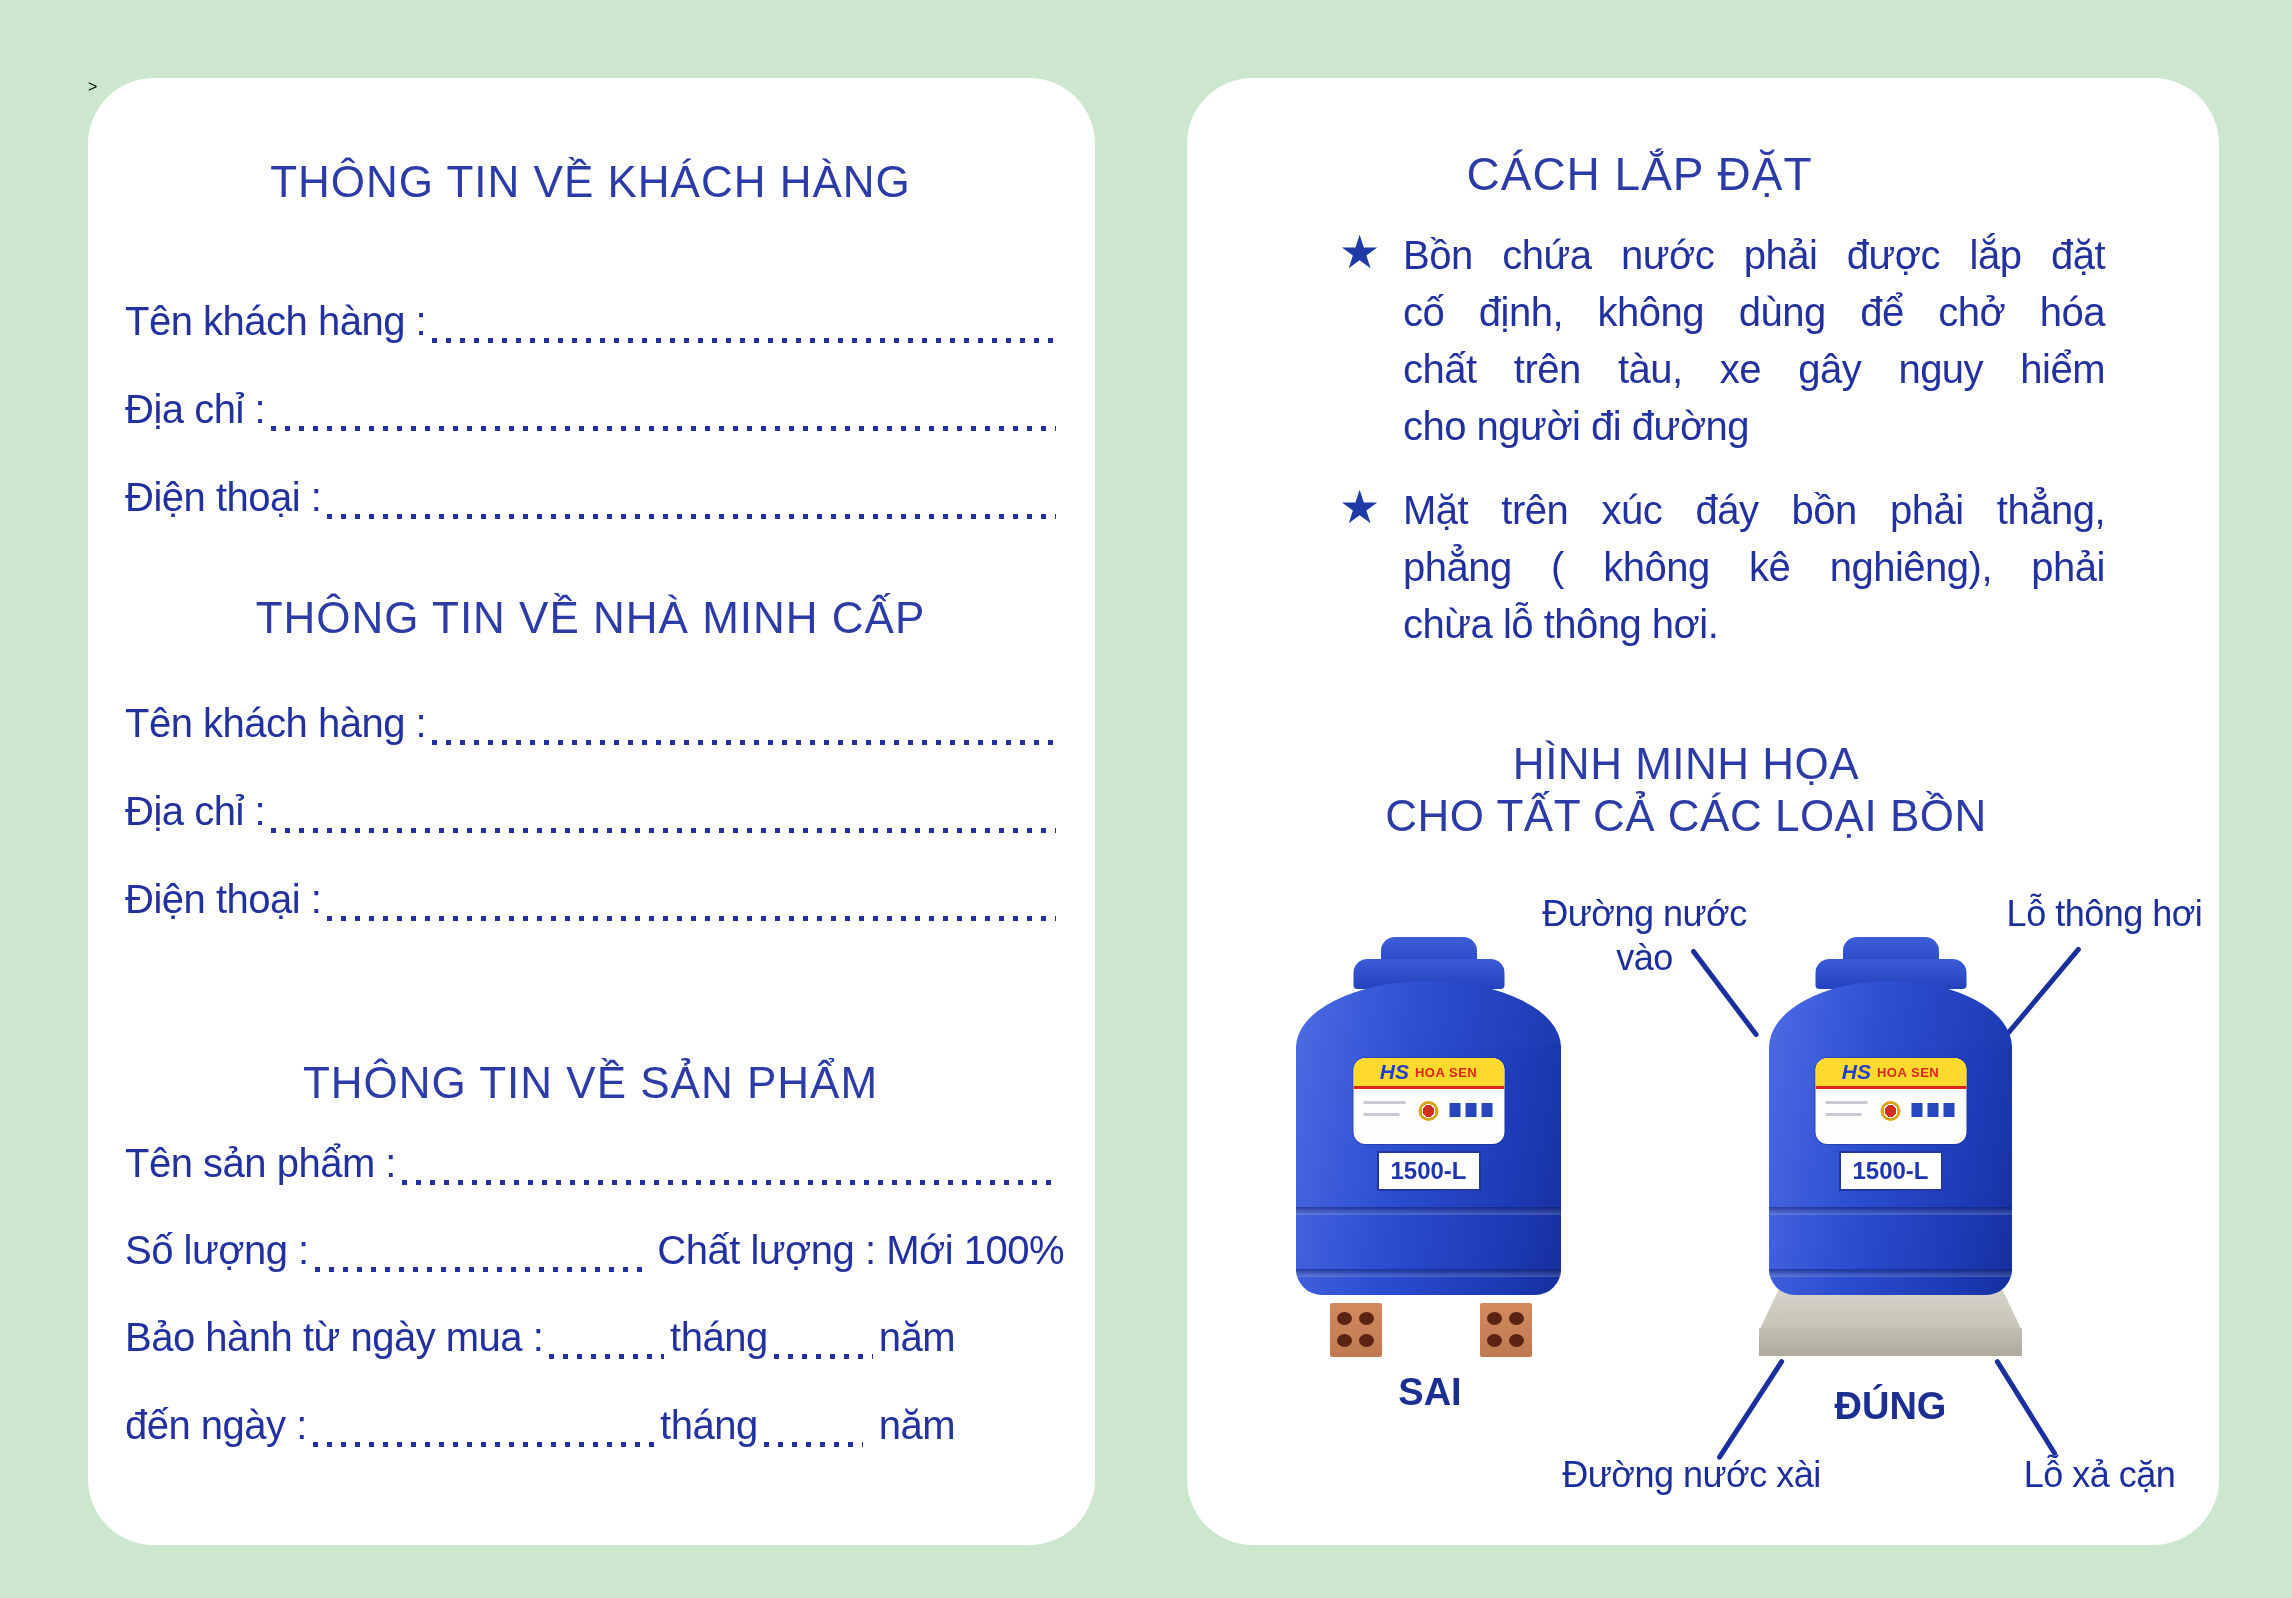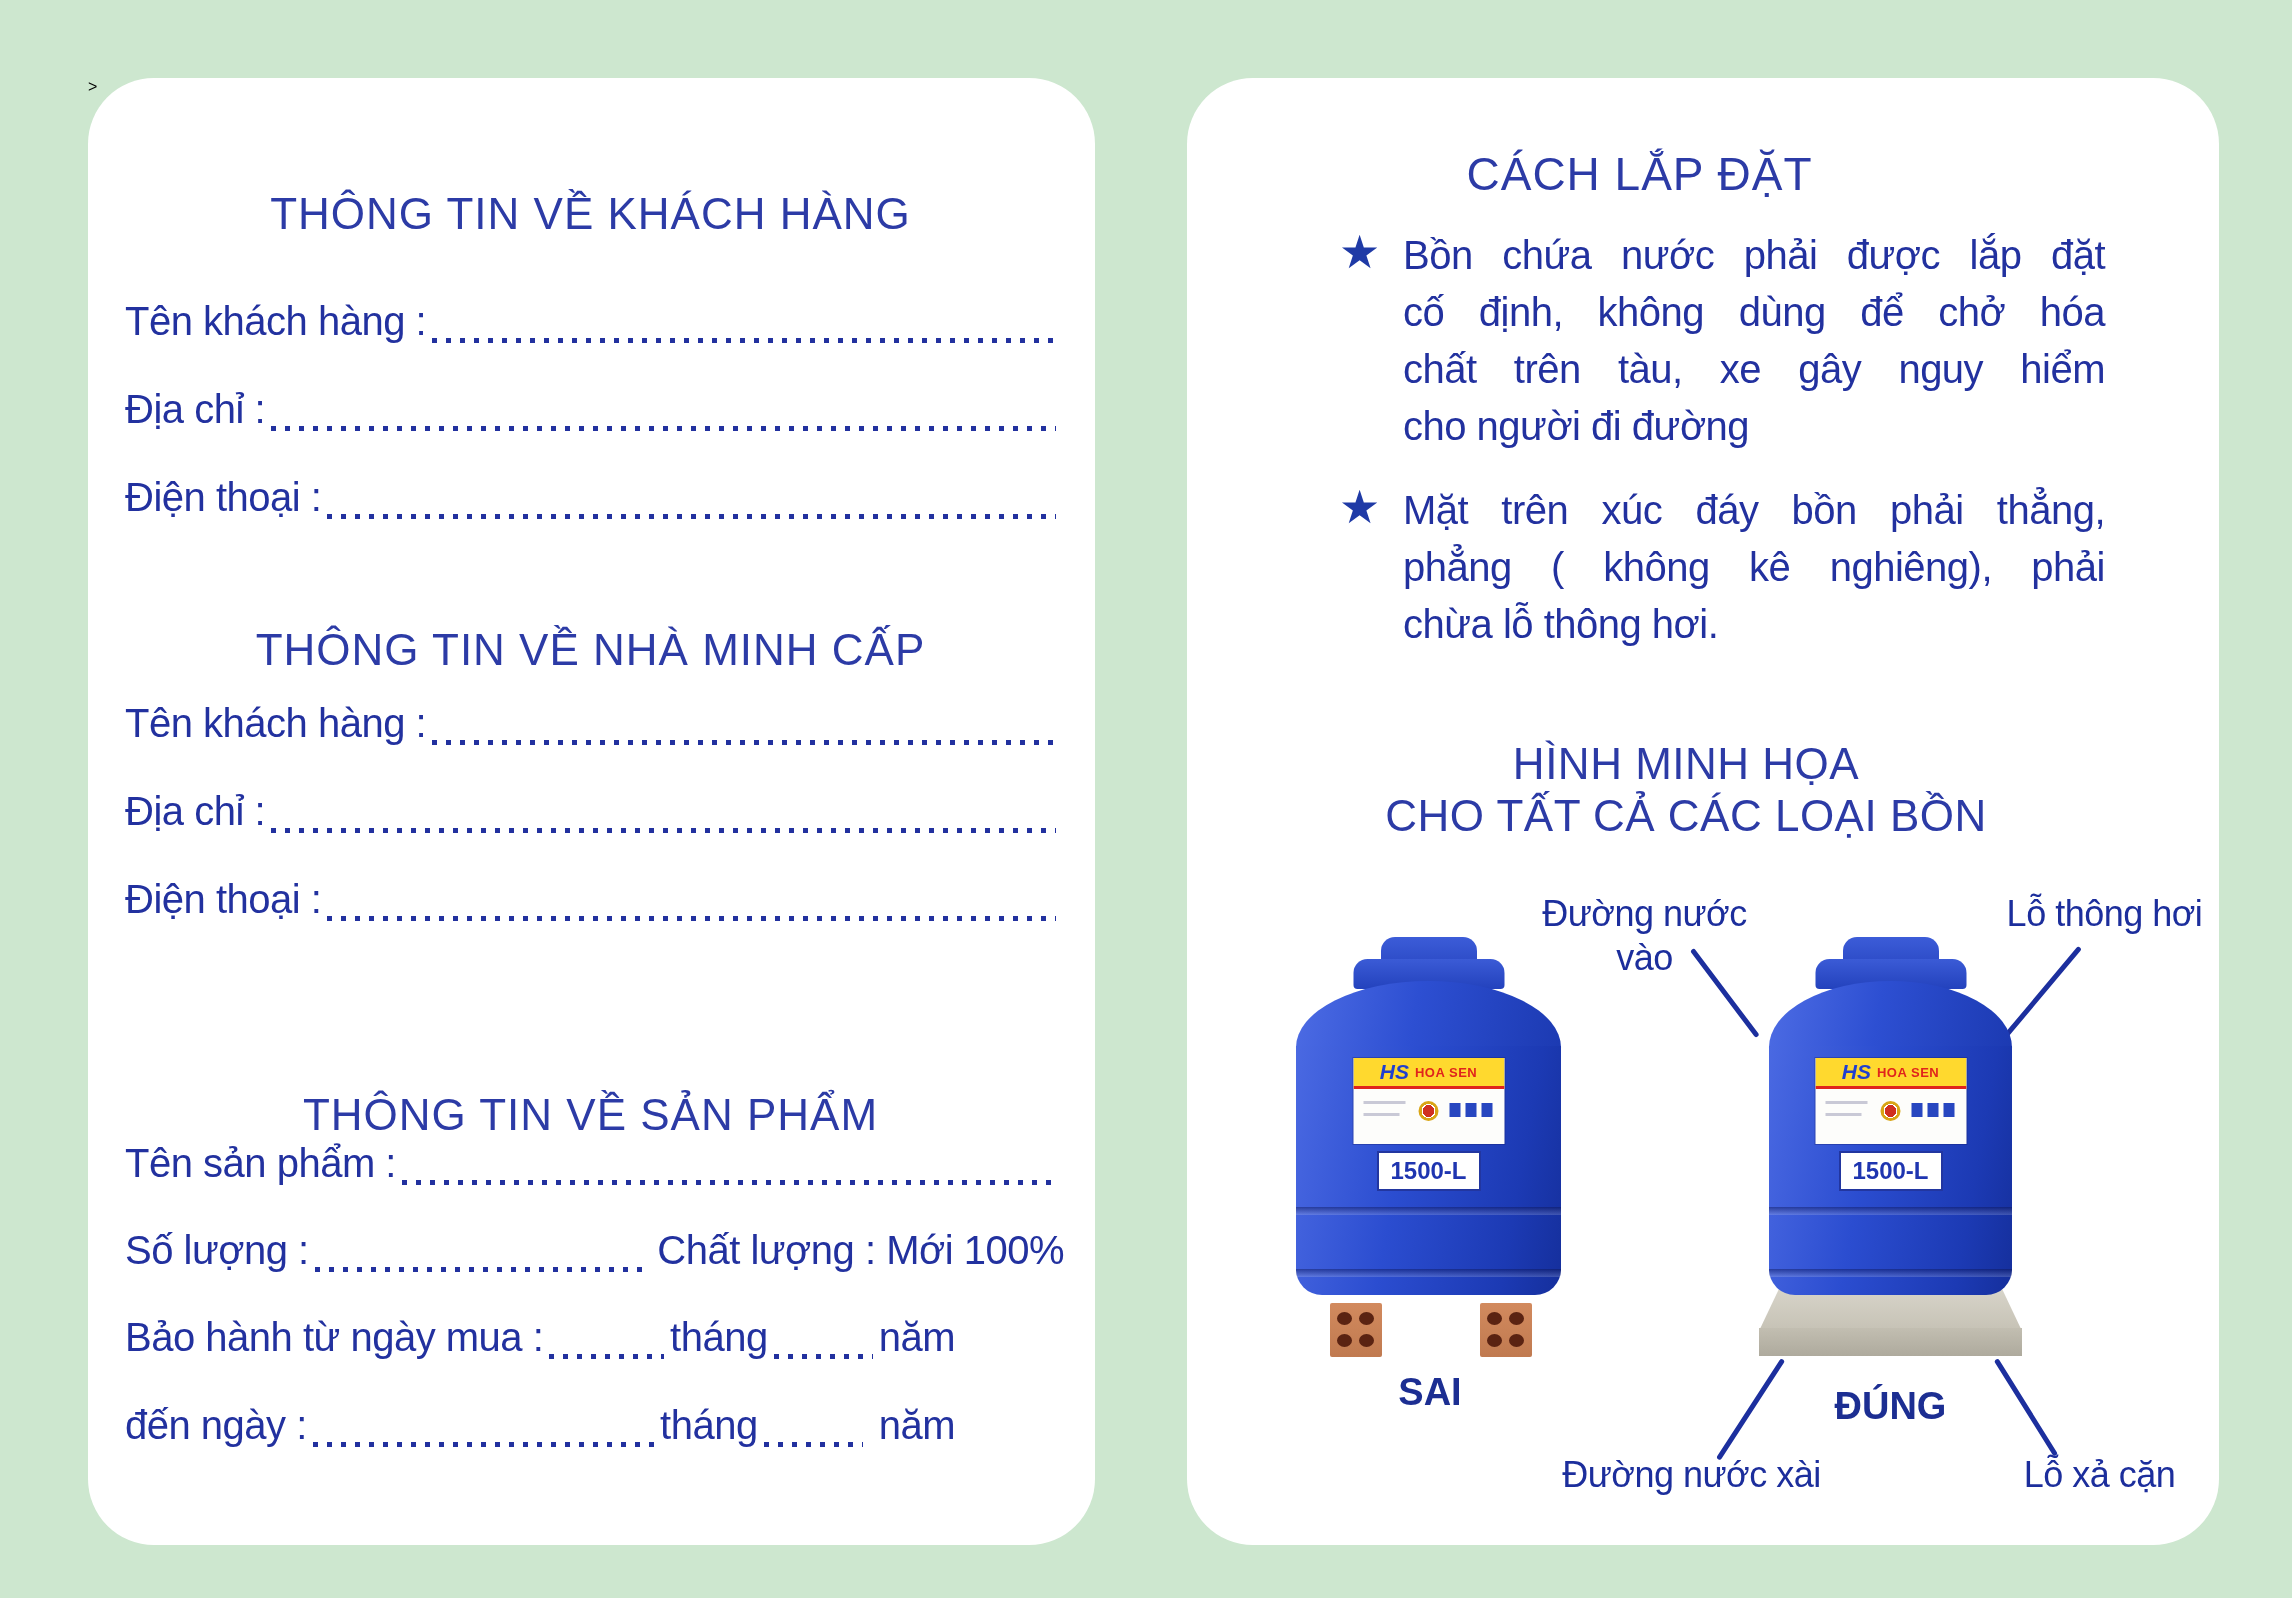--- a/index.html
+++ b/index.html
@@ -13,21 +13,21 @@
   #stage{
     position:relative;width:2292px;height:1599px;background:var(--bg);overflow:hidden;
     font-family:"Liberation Sans",sans-serif;
   }
   .panel{position:absolute;background:var(--panel);border-radius:66px;}
   #left-panel{left:88px;top:78px;width:1007px;height:1467px;}
   #right-panel{left:1187px;top:78px;width:1032px;height:1467px;}
 
   .sec-title{
     position:absolute;left:117px;width:947px;text-align:center;
-    font-size:44px;letter-spacing:1px;color:var(--ink2);white-space:nowrap;margin-top:32px;
+    font-size:44px;letter-spacing:1px;color:var(--ink2);white-space:nowrap;
   }
   .row{
     position:absolute;left:125px;display:flex;align-items:baseline;
     height:52px;font-size:40px;color:var(--ink);white-space:nowrap;letter-spacing:-0.5px;
   }
   .row .lbl{flex:0 0 auto;}
   .row .seg{flex:0 0 auto;}
   .dots{flex:1 1 auto;position:relative;min-width:40px;align-self:stretch;}
   .dots-fix{flex:0 0 111px;position:relative;align-self:stretch;}
   .dots::after,.dots-fix::after{
@@ -58,21 +58,21 @@
     border-radius:14px 14px 4px 4px;}
   .shoulder{position:absolute;top:44px;left:0;width:100%;height:70px;
     background:linear-gradient(100deg,#4d6ce4 0%,#2d4fd2 45%,#1c3ab2 100%);
     border-radius:50% 50% 0 0 / 95% 95% 0 0;}
   .tbody{position:absolute;top:109px;left:0;width:100%;height:249px;
     background:linear-gradient(100deg,#4a69e2 0%,#2b4dd0 40%,#1c3ab4 80%,#152f9c 100%);
     border-radius:0 0 26px 26px;}
   .groove{position:absolute;left:0;width:100%;height:8px;
     background:linear-gradient(180deg,rgba(8,16,80,.45),rgba(255,255,255,.18));}
   .sticker{position:absolute;top:12px;left:50%;transform:translateX(-50%);width:151px;height:86px;
-    background:#fdfdfb;border-radius:0;overflow:hidden;box-shadow:0 0 0 1px rgba(20,30,110,.35);}
+    background:#fdfdfb;border-radius:12px;overflow:hidden;box-shadow:0 0 0 1px rgba(20,30,110,.35);}
   .sticker-head{height:28px;background:#ffd92e;display:flex;align-items:center;justify-content:center;gap:6px;
     border-bottom:3px solid #e0241c;}
   .hs{font-size:21px;font-weight:bold;font-style:italic;color:#1f3fd0;}
   .brand{font-size:13px;font-weight:bold;color:#e0241c;letter-spacing:0.5px;}
   .sticker-mid{position:relative;height:55px;}
   .tiny-line{position:absolute;height:3px;background:#c9c9d6;}
   .emblem{position:absolute;left:50%;top:12px;transform:translateX(-50%);width:20px;height:20px;border-radius:50%;
     background:radial-gradient(circle at 50% 50%,#d03020 0 6px,#fff 6px 7px,#d9a515 7px);}
   .chip{position:absolute;top:14px;width:11px;height:14px;background:#2746c0;}
   .vol{position:absolute;top:105px;left:50%;transform:translateX(-50%);width:100px;height:36px;

